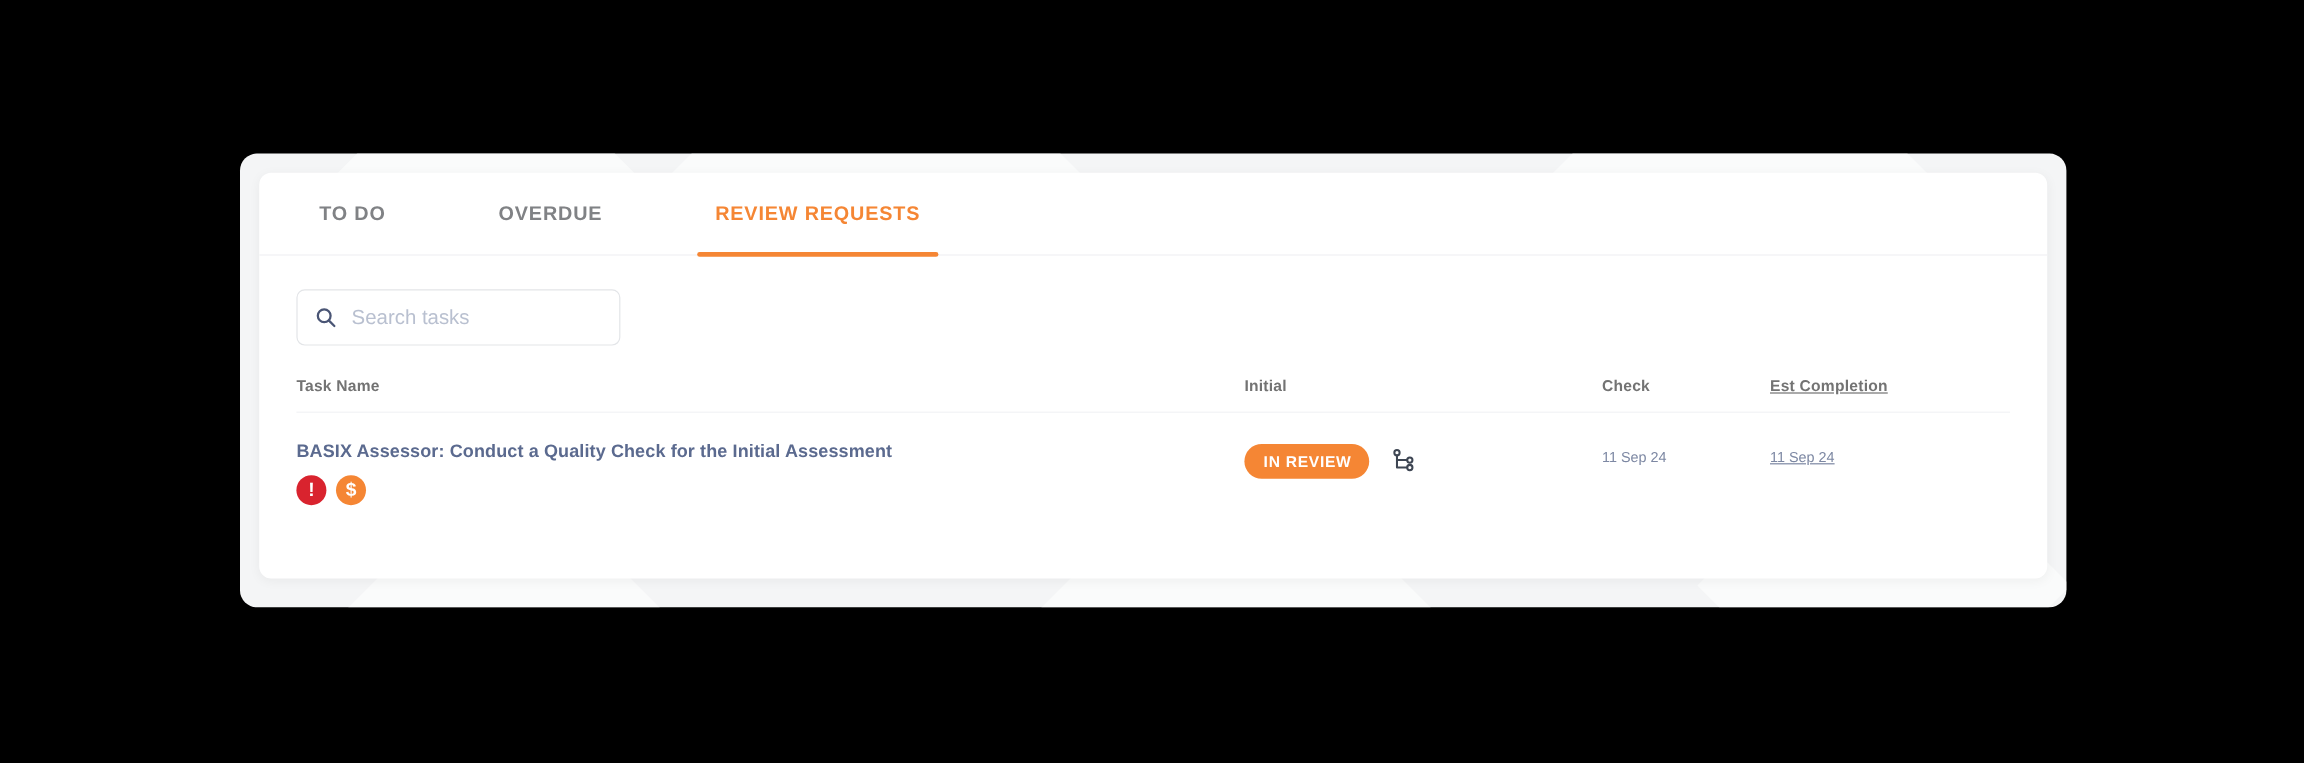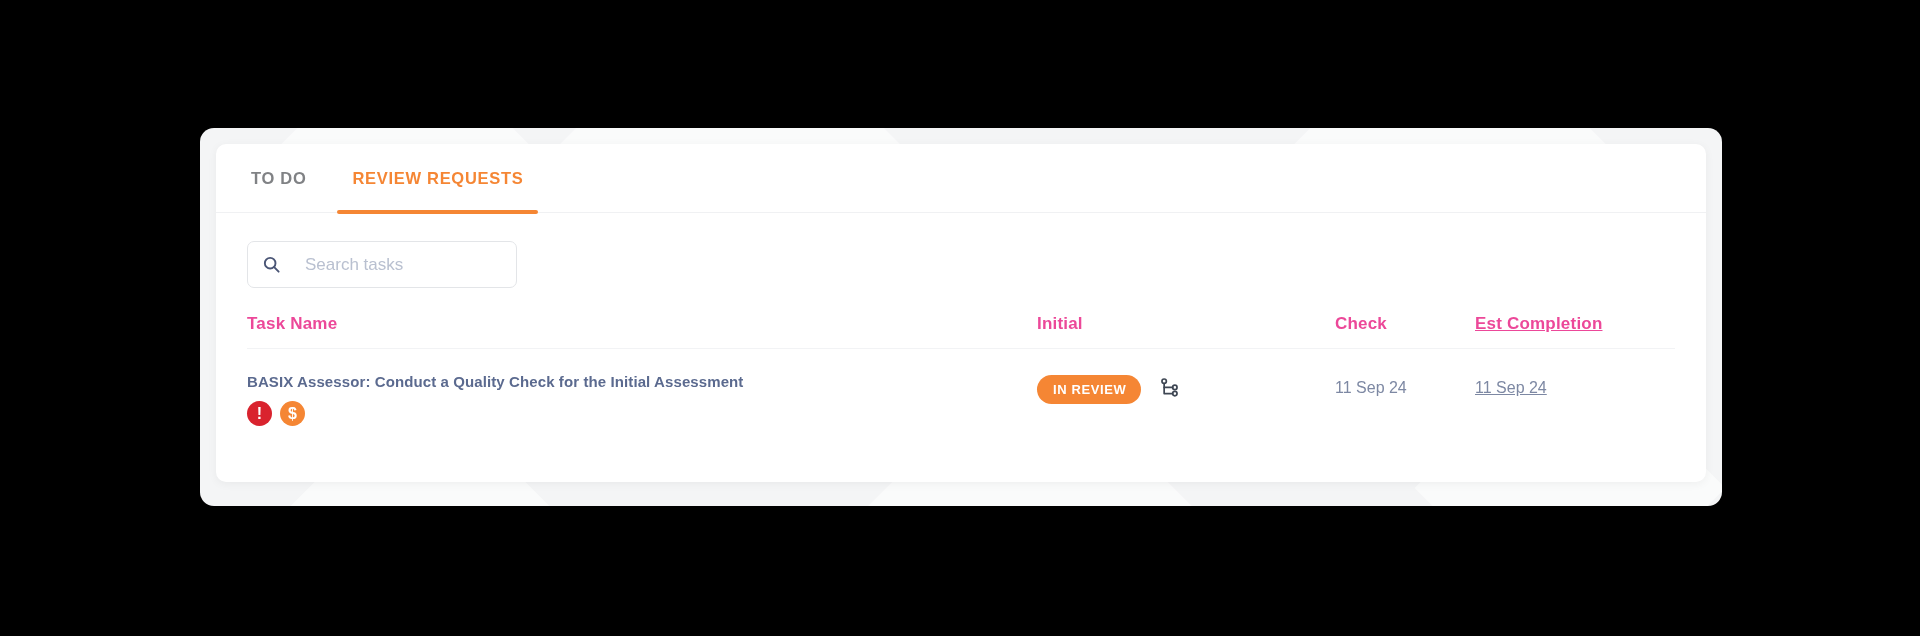--- a/index.html
+++ b/index.html
@@ -50,23 +50,24 @@
     border-radius: 10px;
     box-shadow: 0 2px 10px rgba(0,0,0,0.05);
     overflow: hidden;
   }
 
   
   .tabbar {
     position: relative;
     height: 69px;
     border-bottom: 1px solid #f0f1f3;
-    padding-left: 22px;
-    display: flex;
-    align-items: center;
+    padding-left: 37px;
+    display: flex;
+    align-items: center;
+    gap: 48px;
   }
   .tab {
     position: relative;
     height: 69px;
     display: flex;
     align-items: center;
     padding: 0 23px;
     font-size: 16.5px;
     font-weight: bold;
     letter-spacing: 0.7px;
@@ -103,41 +104,40 @@
   }
   .search-box svg { flex: none; display: block; }
   .search-input {
     border: none;
     outline: none;
     font-family: "Liberation Sans", sans-serif;
     font-size: 17px;
     color: #5a6480;
     width: 100%;
     background: transparent;
-    margin-left: 12px;
   }
   .search-input::placeholder { color: #b9c0d0; }
 
   
   .table { margin-top: 26px; padding: 0 31px; }
 
   .row {
     display: flex;
     align-items: flex-start;
   }
 
   .thead {
     padding-bottom: 14px;
     border-bottom: 1px solid #f2f3f5;
     align-items: center;
   }
   .th {
-    font-size: 17px;
-    font-weight: bold;
-    color: #ec4899;
+    font-size: 13px;
+    font-weight: bold;
+    color: #737373;
     letter-spacing: 0.2px;
   }
 
   .c-task   { width: 790px; }
   .c-status { width: 298px; }
   .c-start  { width: 140px; }
   .c-est    { width: 200px; text-decoration: underline; }
 
   .tbody { padding-top: 24px; }
 
@@ -164,38 +164,38 @@
     color: #ffffff;
     font-size: 16px;
     font-weight: bold;
     line-height: 1;
   }
   .badge-alert   { background: #d9232e; }
   .badge-payment { background: #f58634; }
 
   .status-cell {
     display: flex;
-    align-items: center;
+    align-items: flex-end;
     gap: 18px;
     padding-top: 2px;
   }
   .pill {
     background: #f58634;
     color: #ffffff;
     font-size: 13px;
     font-weight: bold;
     letter-spacing: 0.6px;
     padding: 7px 15px 7px 16px;
     border-radius: 999px;
     white-space: nowrap;
   }
   .subtask-icon { display: block; }
 
   .date-cell {
-    font-size: 16px;
+    font-size: 12px;
     color: #7d88a3;
     padding-top: 6px;
   }
 </style>
 </head>
 <body>
 
 <div class="outer-panel">
   <div class="wm wm-a"></div>
   <div class="wm wm-b"></div>
@@ -203,20 +203,23 @@
   <div class="wm wm-d"></div>
   <div class="wm wm-e"></div>
   <div class="wm wm-f"></div>
 </div>
 
 <div class="card">
 
   <div class="tabbar">
     <div class="tab">
       <span>TO DO</span>
+    </div>
+    <div class="tab">
+      <span>OVERDUE</span>
     </div>
     <div class="tab active">
       <span>REVIEW REQUESTS</span>
     </div>
   </div>
 
   <div class="search-wrap">
     <div class="search-box">
       <span>
         <svg width="19" height="19" viewBox="0 0 20 20" fill="none">

